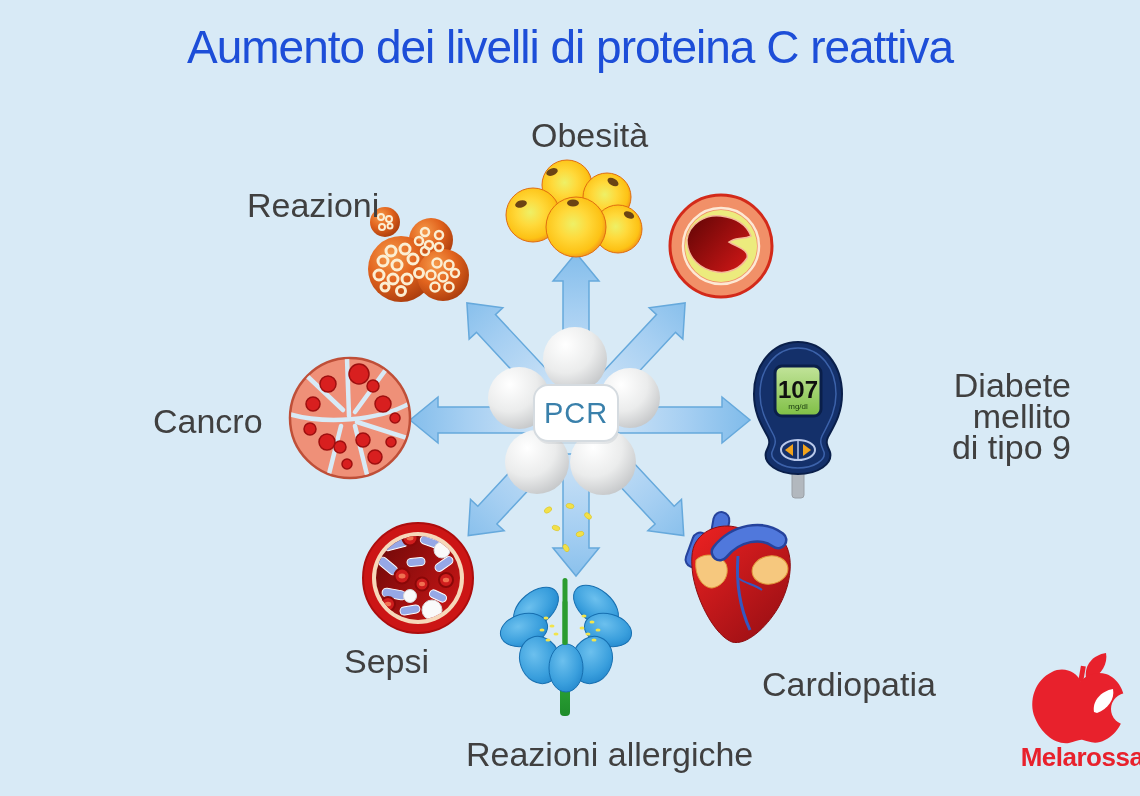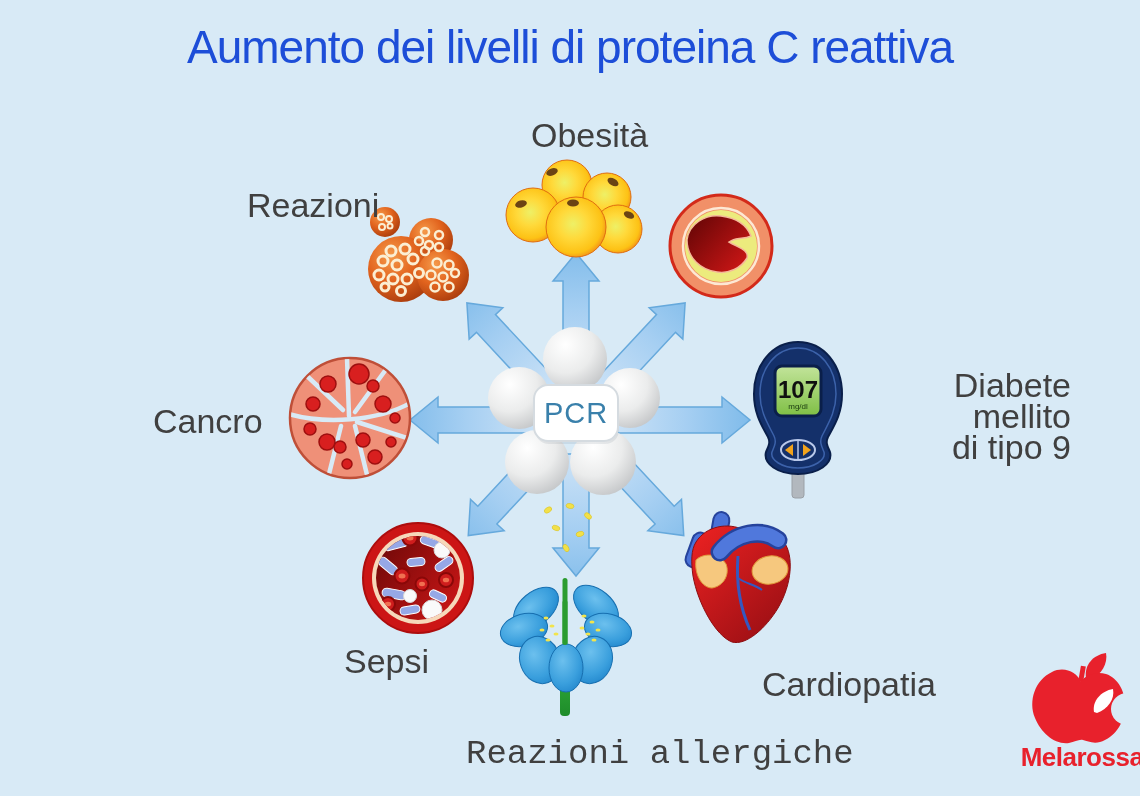--- a/index.html
+++ b/index.html
@@ -375,15 +375,15 @@
 
   <div class="label" style="left:531px;top:116px;">Obesità</div>
   <div class="label" style="left:247px;top:186px;">Reazioni</div>
   <div class="label center" style="left:893px;top:370px;width:178px;">
     <span>Diabete mellito</span><br>
     <span>di tipo 9</span>
   </div>
   <div class="label" style="left:153px;top:402px;">Cancro</div>
   <div class="label" style="left:762px;top:655px;margin-top:10px;">Cardiopatia</div>
   <div class="label" style="left:344px;top:642px;">Sepsi</div>
-  <div class="label" style="left:466px;top:735px;font-family:Liberation Mono, monospace;">Reazioni allergiche</div>
+  <div class="label" style="left:466px;top:735px;">Reazioni allergiche</div>
 
 </div>
 
 </body></html>

